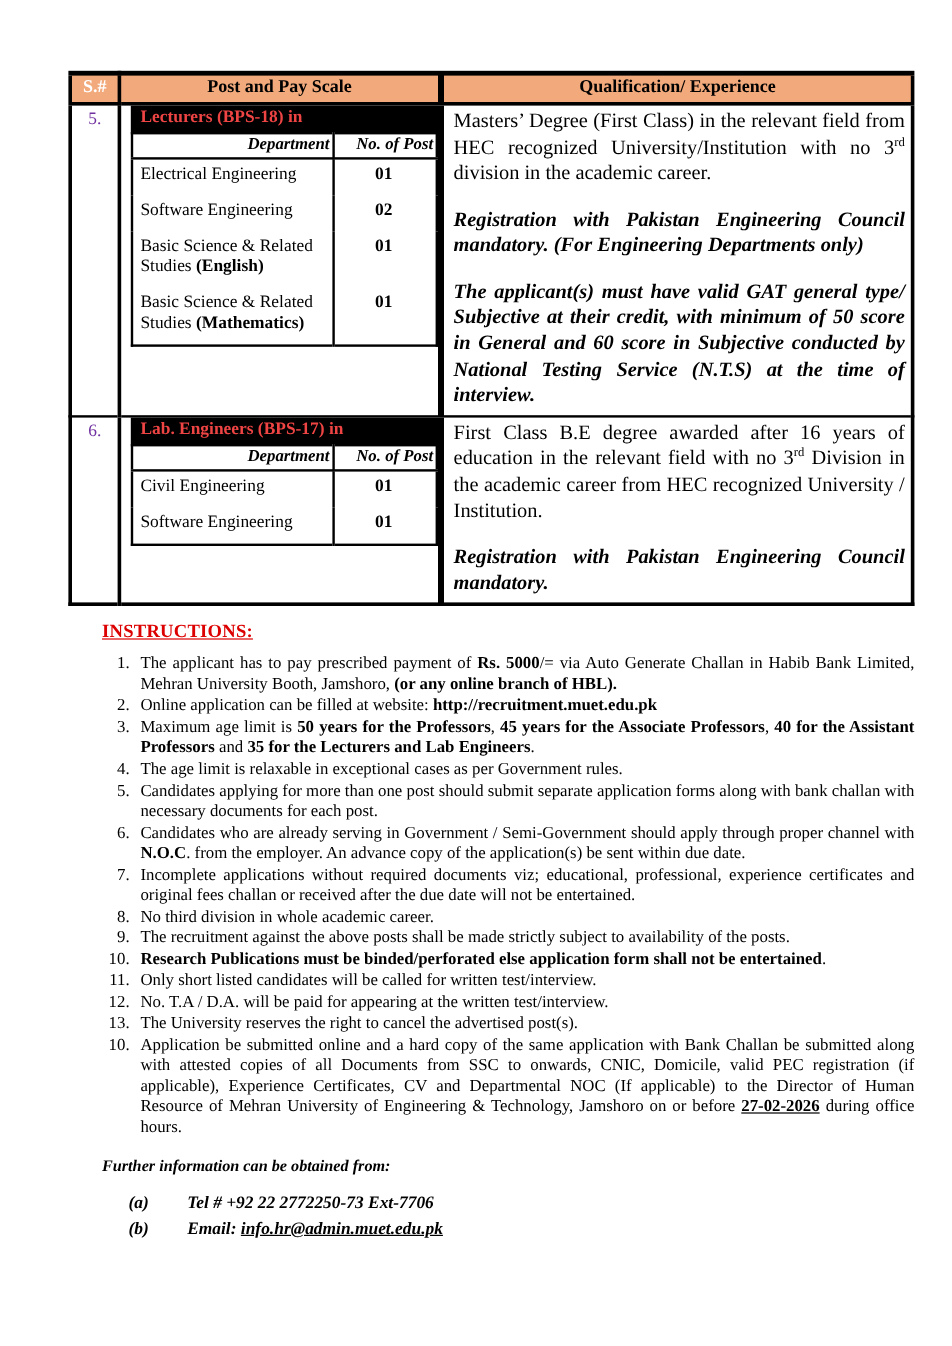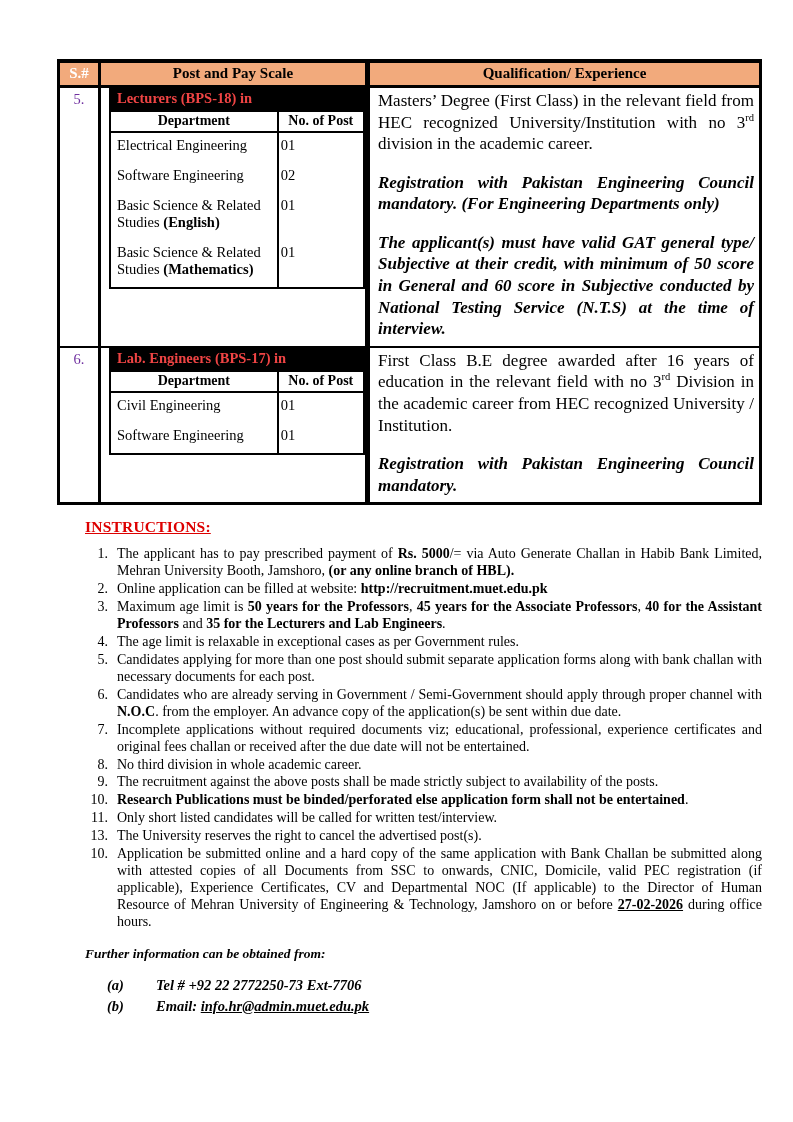--- a/index.html
+++ b/index.html
@@ -57,32 +57,33 @@
     padding: 2px 4px 3px 8px;
   }
   table.inner {
     border-collapse: collapse;
     width: 100%;
     border: 2px solid #000;
   }
   table.inner th {
     font-weight: bold;
     font-size: 14px;
-    text-align: center;
+    text-align: right;
     border-bottom: 2px solid #000;
     padding: 1px 2px 2px;
+    font-style: italic;
   }
   table.inner th.dept-h, table.inner td.dept-c { border-right: 2px solid #000; }
   table.inner col.ic-dept { width: 66%; }
   table.inner td {
     font-size: 14.5px;
     padding: 4px 4px 9px 6px;
     vertical-align: top;
   }
-  table.inner td.count-c { text-align: left; font-weight: normal; padding-left: 2px; }
+  table.inner td.count-c { text-align: center; font-weight: bold; padding-left: 2px; }
   td.qual-cell {
     padding: 2px 5px 6px 8px;
     font-size: 17px;
     line-height: 1.27;
     text-align: justify;
   }
   td.qual-cell p + p { margin-top: 17px; }
 
   
   .instructions { margin: 13px 0 0 28px; width: 677px; }
@@ -254,20 +255,24 @@
         </div>
         <div class="ins-item">
           <span class="ins-num">10.</span>
           <div class="ins-text"><span class="b">Research Publications must be binded/perforated else application form shall not be entertained</span><span>.</span></div>
         </div>
         <div class="ins-item">
           <span class="ins-num">11.</span>
           <div class="ins-text"><span>Only short listed candidates will be called for written test/interview.</span></div>
         </div>
         <div class="ins-item">
+          <span class="ins-num">12.</span>
+          <div class="ins-text"><span>No. T.A / D.A. will be paid for appearing at the written test/interview.</span></div>
+        </div>
+        <div class="ins-item">
           <span class="ins-num">13.</span>
           <div class="ins-text"><span>The University reserves the right to cancel the advertised post(s).</span></div>
         </div>
         <div class="ins-item">
           <span class="ins-num">10.</span>
           <div class="ins-text"><span>Application be submitted online and a hard copy of the same application with Bank Challan be submitted along with attested copies of all Documents from SSC to onwards, CNIC, Domicile, valid PEC registration (if applicable), Experience Certificates, CV and Departmental NOC (If applicable) to the Director of Human Resource of Mehran University of Engineering &amp; Technology, Jamshoro on or before </span><span class="b u">27-02-2026</span><span> during office hours.</span></div>
         </div>
       </div>
   </div>
 

